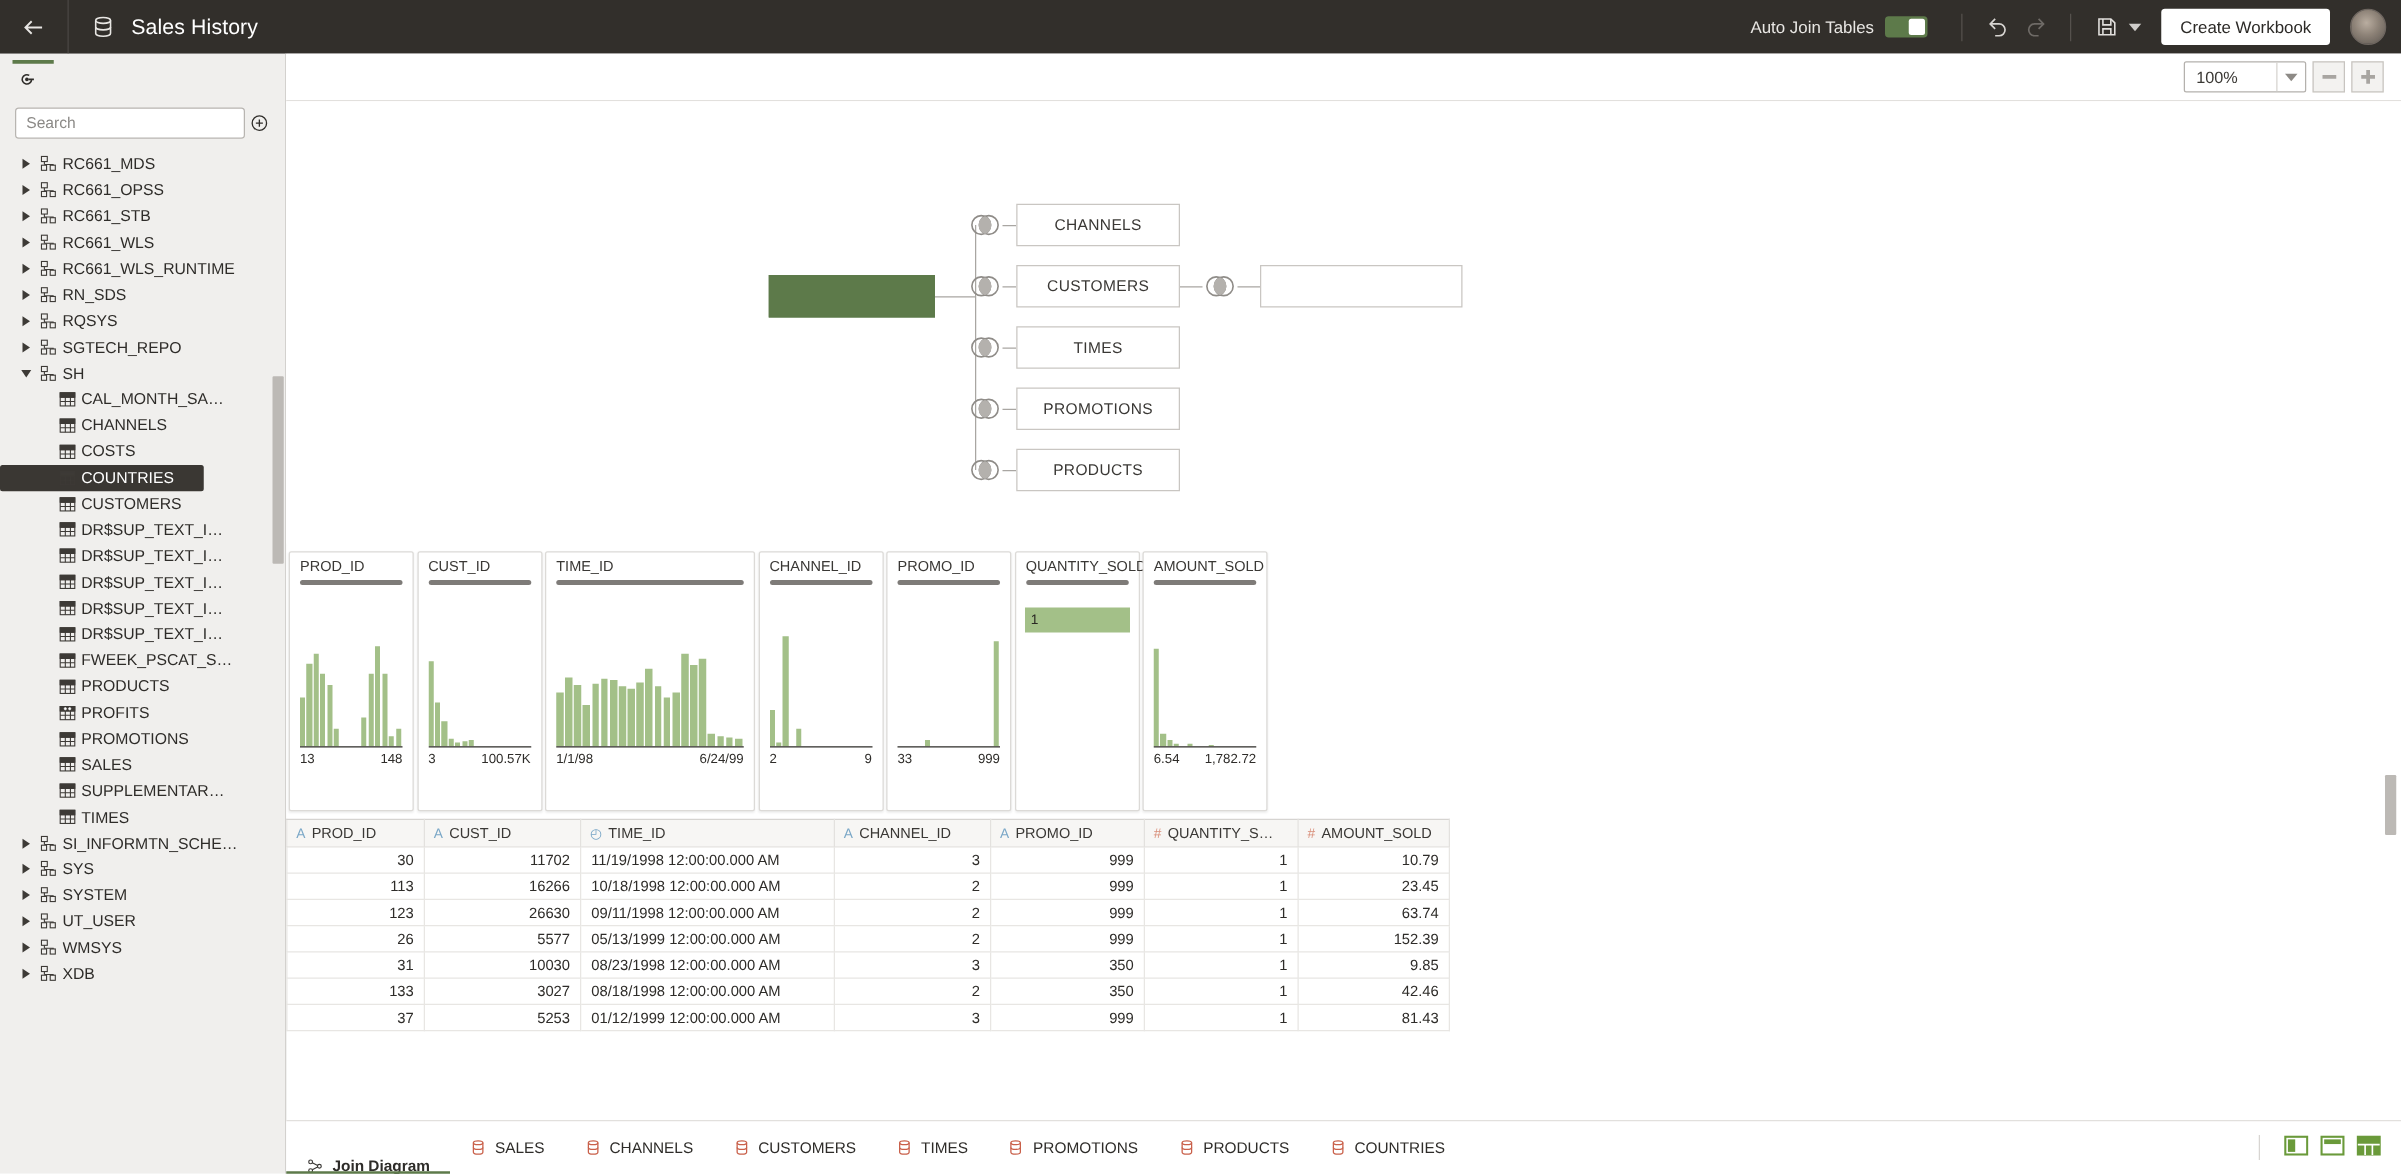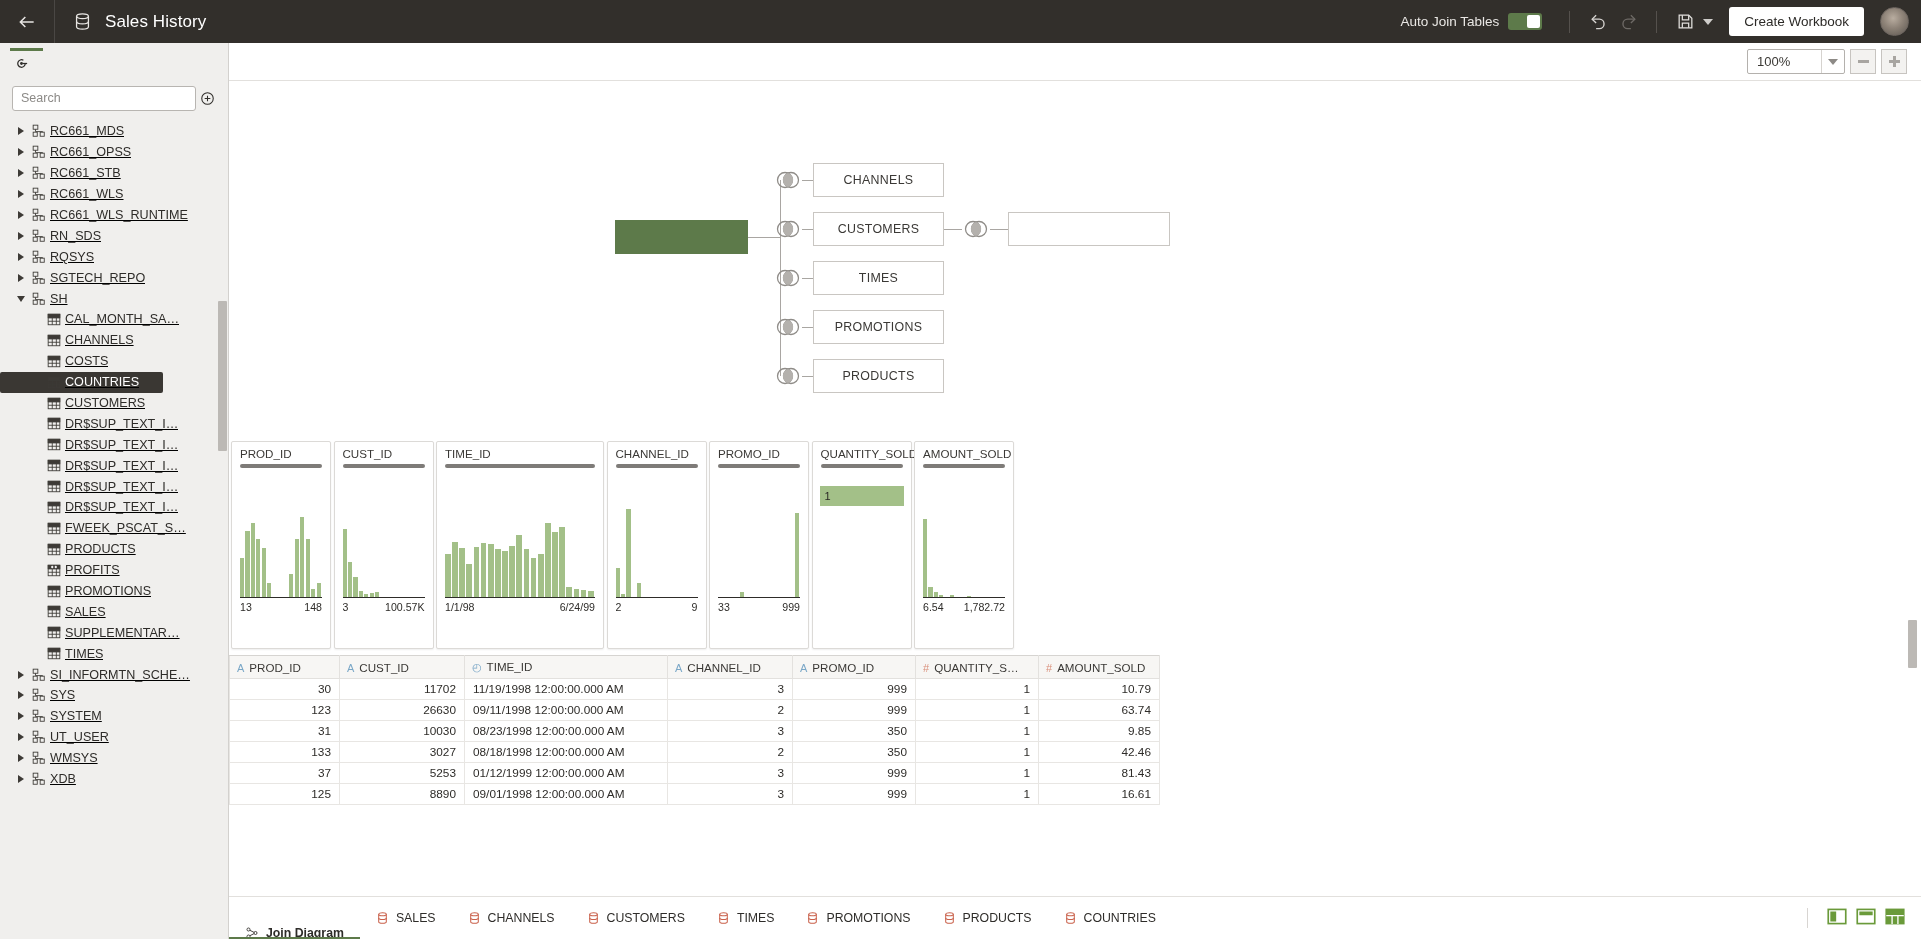--- a/index.html
+++ b/index.html
@@ -59,21 +59,21 @@
   .sb-toolbar { height: 38px; position: relative; }
   .sb-activebar { position: absolute; left: 10px; top: 5px; width: 33px; height: 3px; background: #5d7a4a; }
   .sb-connicon { position: absolute; left: 14px; top: 13px; cursor: pointer; }
   .sb-searchrow { display: flex; align-items: center; padding: 0 10px 0 12px; height: 34px; }
   .sb-search {
     flex: 1; height: 25px; border: 1px solid #b8b5b1; border-radius: 3px; background: #fff;
     font-size: 12.5px; color: #444; padding: 0 8px; font-family: "Liberation Sans", sans-serif;
   }
   .sb-search::placeholder { color: #8c8a87; }
   .sb-add { width: 22px; display: flex; justify-content: center; cursor: pointer; }
-  .tree { margin-top: 6px; position: relative; height: 818px; overflow: hidden; text-decoration: underline; }
+  .tree { margin-top: 6px; position: relative; height: 818px; overflow: hidden; }
   .tnode {
     display: flex; align-items: center; height: 20.9px; font-size: 12.6px;
     color: #2e2c29; cursor: pointer; white-space: nowrap;
   }
   .tnode.sel { background: #3a3733; color: #fff; border-radius: 2px; margin-right: 65px; }
   .tarrow { width: 14px; display: flex; justify-content: center; align-items: center; }
   .tarrow i {
     display: block; width: 0; height: 0;
     border-top: 4.5px solid transparent; border-bottom: 4.5px solid transparent;
     border-left: 6px solid #3d3a36;
@@ -935,27 +935,45 @@
             <tr>
               <td>30</td>
               <td>11702</td>
               <td class="lft">11/19/1998 12:00:00.000 AM</td>
               <td>3</td>
               <td>999</td>
               <td>1</td>
               <td>10.79</td>
             </tr>
             <tr>
+              <td>113</td>
+              <td>16266</td>
+              <td class="lft">10/18/1998 12:00:00.000 AM</td>
+              <td>2</td>
+              <td>999</td>
+              <td>1</td>
+              <td>23.45</td>
+            </tr>
+            <tr>
               <td>123</td>
               <td>26630</td>
               <td class="lft">09/11/1998 12:00:00.000 AM</td>
               <td>2</td>
               <td>999</td>
               <td>1</td>
               <td>63.74</td>
+            </tr>
+            <tr>
+              <td>26</td>
+              <td>5577</td>
+              <td class="lft">05/13/1999 12:00:00.000 AM</td>
+              <td>2</td>
+              <td>999</td>
+              <td>1</td>
+              <td>152.39</td>
             </tr>
             <tr>
               <td>31</td>
               <td>10030</td>
               <td class="lft">08/23/1998 12:00:00.000 AM</td>
               <td>3</td>
               <td>350</td>
               <td>1</td>
               <td>9.85</td>
             </tr>
@@ -970,29 +988,20 @@
             </tr>
             <tr>
               <td>37</td>
               <td>5253</td>
               <td class="lft">01/12/1999 12:00:00.000 AM</td>
               <td>3</td>
               <td>999</td>
               <td>1</td>
               <td>81.43</td>
             </tr>
-            <tr>
-              <td>125</td>
-              <td>8890</td>
-              <td class="lft">09/01/1998 12:00:00.000 AM</td>
-              <td>3</td>
-              <td>999</td>
-              <td>1</td>
-              <td>16.61</td>
-            </tr>
           </tbody>
         </table>
     </div>
     <div class="tb-scroll"></div>
   </div>
 
   <div class="tabbar" id="tabbar">
       <div class="tab active">
     <span class="tico">
           <svg width="14" height="14" viewBox="0 0 24 24" fill="none" stroke="#3a3835" stroke-width="1.6">

